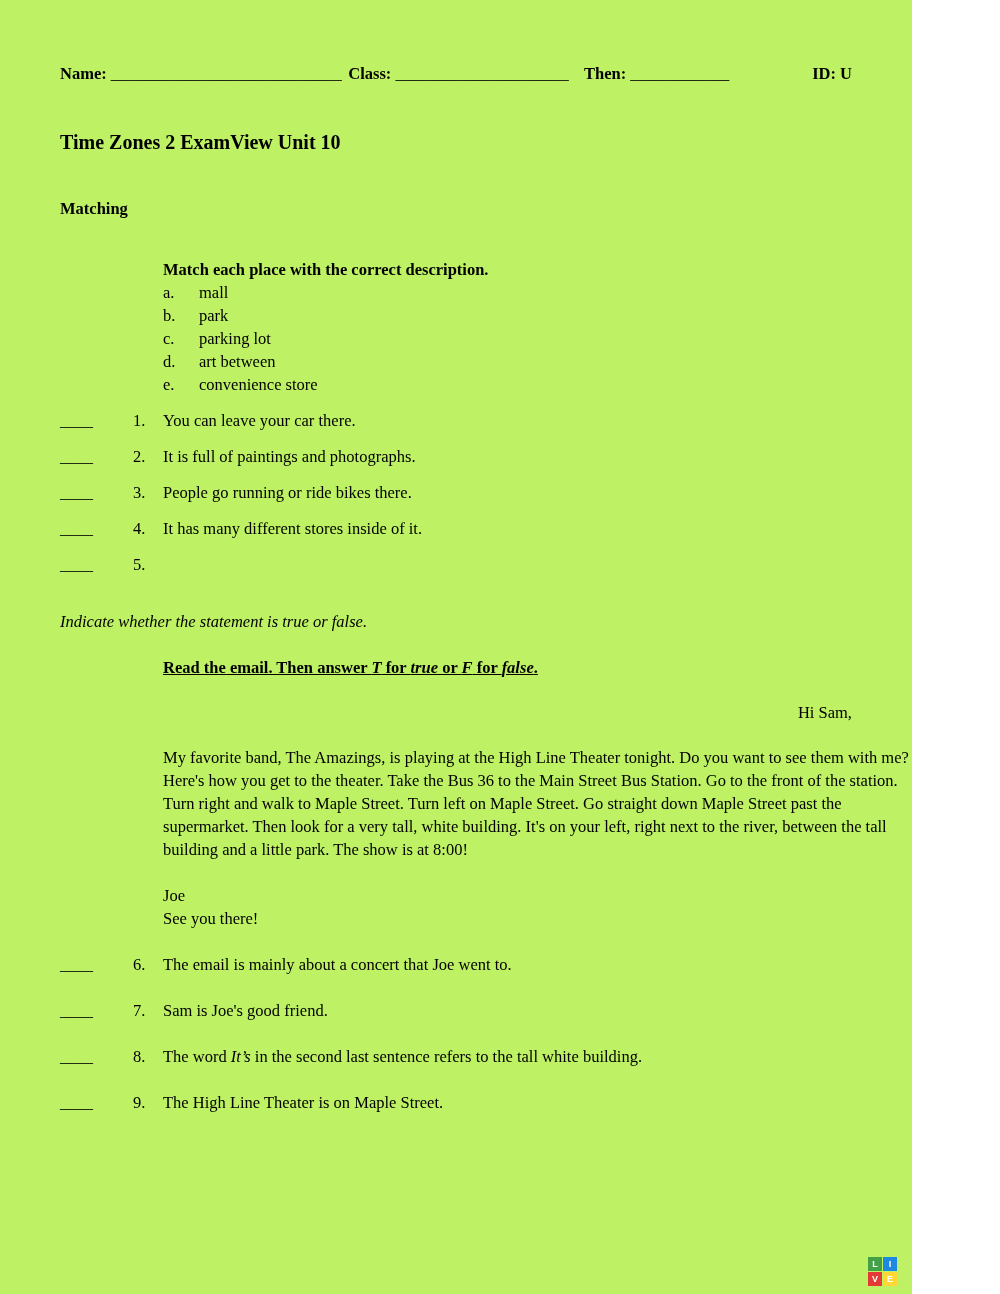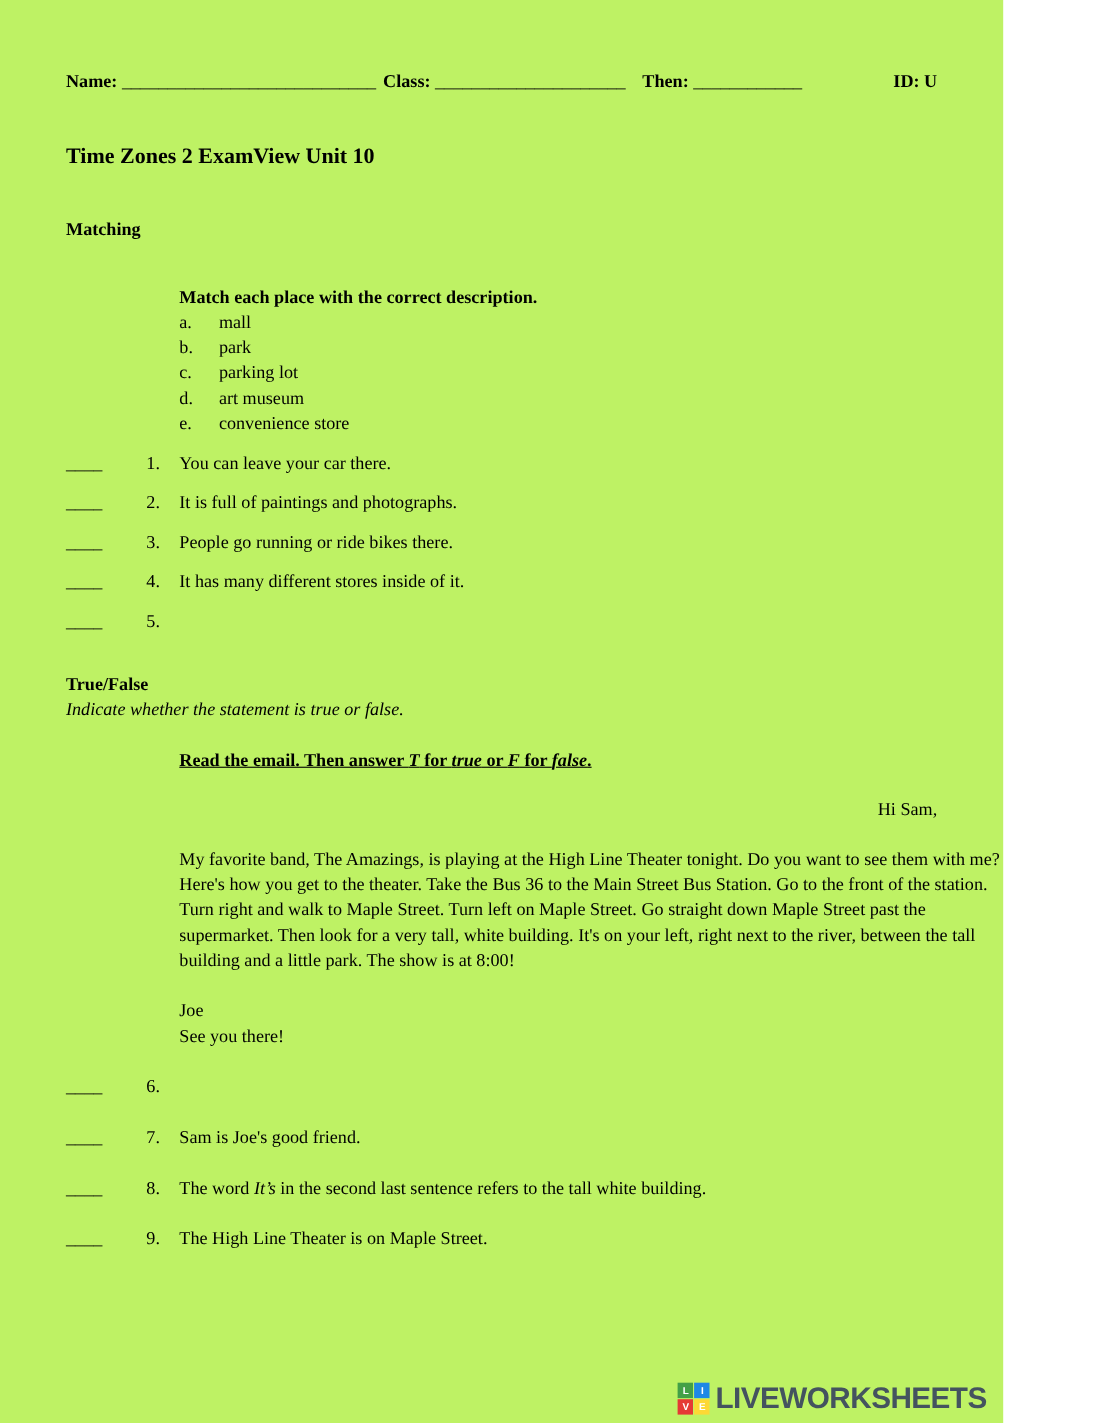--- a/index.html
+++ b/index.html
@@ -74,21 +74,21 @@
     <div class="opt-row">
       <span class="opt-letter">b.</span>
       <span>park</span>
     </div>
     <div class="opt-row">
       <span class="opt-letter">c.</span>
       <span>parking lot</span>
     </div>
     <div class="opt-row">
       <span class="opt-letter">d.</span>
-      <span>art museum</span>
+      <span>art between</span>
     </div>
     <div class="opt-row">
       <span class="opt-letter">e.</span>
       <span>convenience store</span>
     </div>
   </div>
 
   <div class="q-list">
     <div class="q-row">
       <span class="q-blank">____</span>
@@ -110,39 +110,39 @@
       <span class="q-num">4.</span>
       <span class="q-text">It has many different stores inside of it.</span>
     </div>
     <div class="q-row">
       <span class="q-blank">____</span>
       <span class="q-num">5.</span>
     </div>
   </div>
 
   <div class="tf-head">
-    <div class="section-label" style="margin-top:0;">True/False</div>
     <div class="tf-instruction">Indicate whether the statement is true or false.</div>
   </div>
 
   <div class="tf-prompt"><span>Read the email. Then answer </span><span class="i">T</span><span> for </span><span class="i">true</span><span> or </span><span class="i">F</span><span> for </span><span class="i">false</span><span>.</span></div>
 
   <div class="email-greeting">Hi Sam,</div>
 
   <div class="email-body">My favorite band, The Amazings, is playing at the High Line Theater tonight. Do you want to see them with me? Here's how you get to the theater. Take the Bus 36 to the Main Street Bus Station. Go to the front of the station. Turn right and walk to Maple Street. Turn left on Maple Street. Go straight down Maple Street past the supermarket. Then look for a very tall, white building. It's on your left, right next to the river, between the tall building and a little park. The show is at 8:00!</div>
 
   <div class="email-closing">
     <div>Joe</div>
     <div>See you there!</div>
   </div>
 
   <div class="tf-questions">
     <div class="q-row2">
       <span class="q-blank">____</span>
       <span class="q-num">6.</span>
+      <span class="q-text">The email is mainly about a concert that Joe went to.</span>
     </div>
     <div class="q-row2">
       <span class="q-blank">____</span>
       <span class="q-num">7.</span>
       <span class="q-text">Sam is Joe's good friend.</span>
     </div>
     <div class="q-row2">
       <span class="q-blank">____</span>
       <span class="q-num">8.</span>
       <span class="q-text"><span>The word </span><span class="i">It’s</span><span> in the second last sentence refers to the tall white building.</span></span>
@@ -154,16 +154,15 @@
     </div>
   </div>
 
   <a class="logo">
     <span class="logo-grid">
       <span class="logo-sq" style="background:#43a047">L</span>
       <span class="logo-sq" style="background:#1e88e5">I</span>
       <span class="logo-sq" style="background:#e53935">V</span>
       <span class="logo-sq" style="background:#fdd835">E</span>
     </span>
-    <span class="logo-word">LIVEWORKSHEETS</span>
   </a>
 
 </div>
 
 </body></html>

